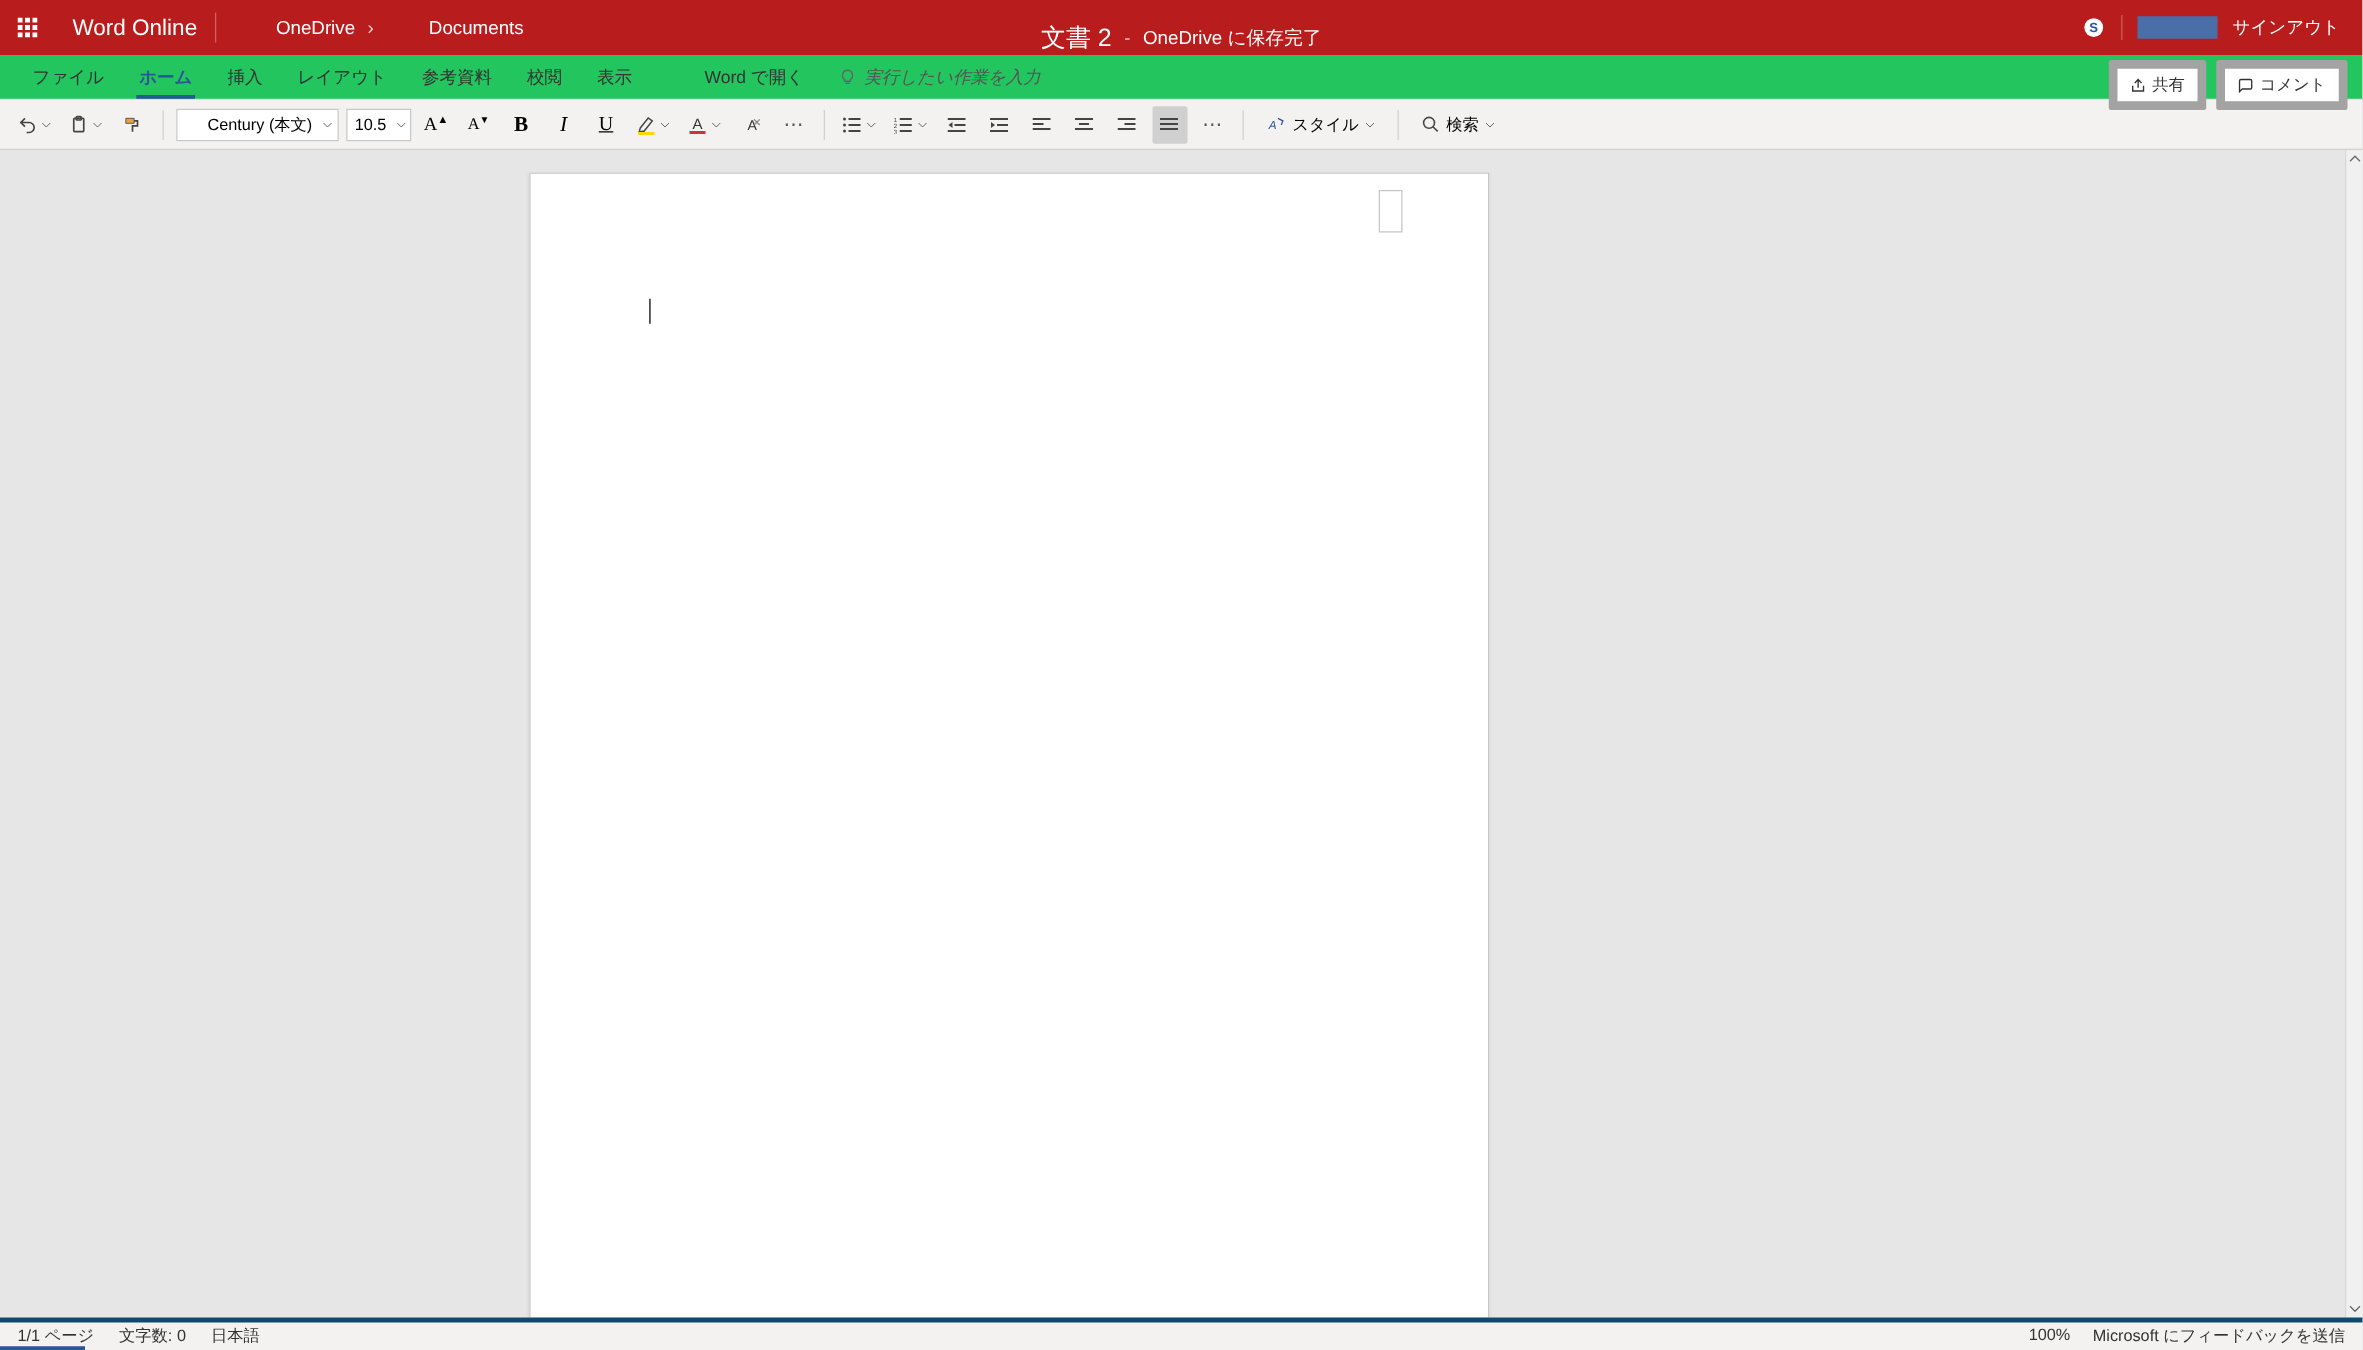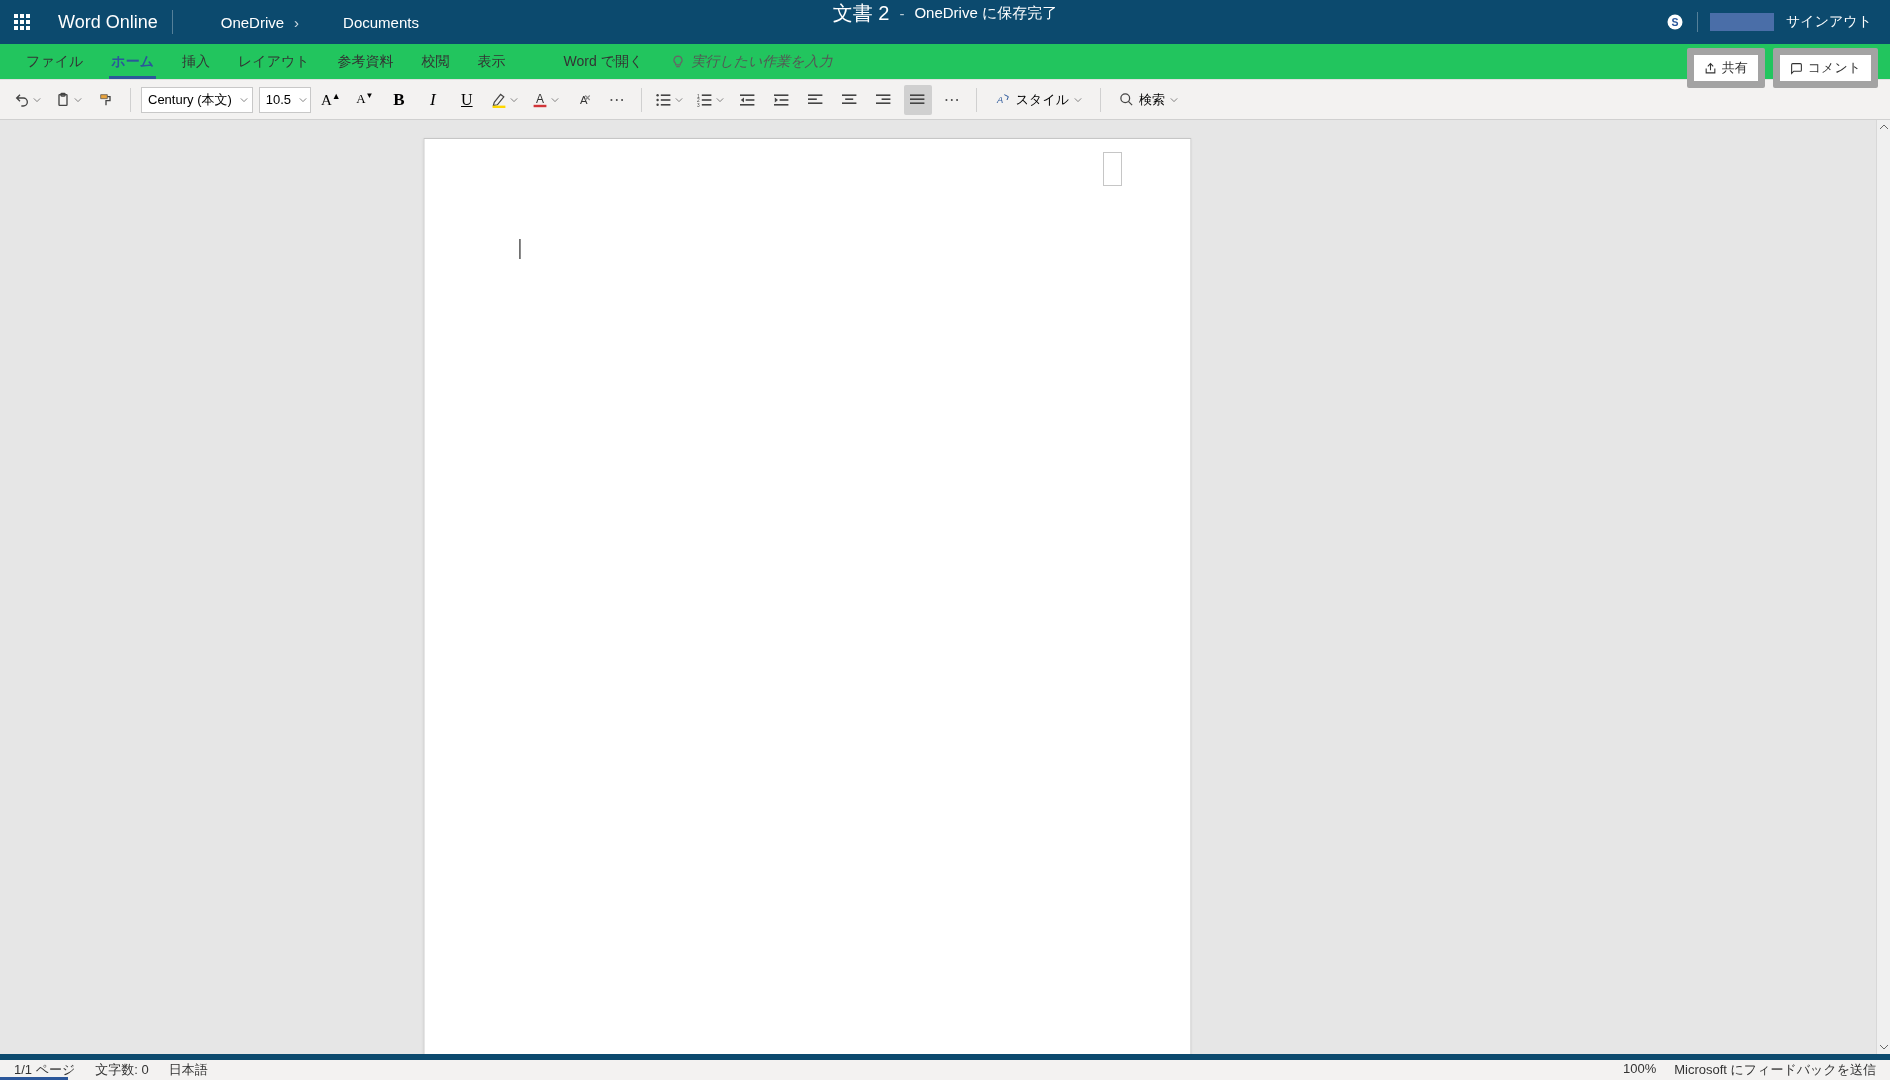--- a/index.html
+++ b/index.html
@@ -1,19 +1,19 @@
 <!DOCTYPE html>
 <html><head>
 <meta charset="utf-8">
 <style>
 * { margin: 0; padding: 0; box-sizing: border-box; font-family: "Segoe UI", "Yu Gothic UI", Meiryo, sans-serif; }
 html, body { width: 1890px; height: 1080px; overflow: hidden; background: #e6e6e6; }
 
 
-.titlebar { height: 44px; background: #0c4a6e; color: #fff; display: flex; align-items: flex-start; position: relative; }
+.titlebar { height: 44px; background: #b91c1c; color: #fff; display: flex; align-items: flex-end; position: relative; }
 .tb-left { display: flex; align-items: center; height: 100%; }
 .waffle { width: 44px; height: 44px; display: flex; align-items: center; justify-content: center; cursor: pointer; }
 .appname { font-size: 18px; padding: 0 14px; border-right: 1px solid rgba(255,255,255,0.3); height: 24px; display: flex; align-items: center; }
 .breadcrumb { display: flex; align-items: center; gap: 10px; margin-left: 14px; font-size: 15px; }
 .bc-sep { opacity: 0.8; }
 .bc-link { cursor: pointer; margin-left: 34px; }
 .tb-center { position: absolute; left: 50%; transform: translateX(-50%); display: flex; align-items: center; gap: 10px; font-size: 15px; }
 .doc-name { font-size: 20px; }
 .doc-sep { opacity: 0.7; }
 .tb-right { margin-left: auto; display: flex; align-items: center; height: 100%; gap: 12px; padding-right: 18px; }
@@ -31,38 +31,38 @@
 .tellme svg { flex: none; }
 .wordopen { padding: 8px 14px; color: #333; cursor: pointer; }
 .tabs-right { position: absolute; right: 12px; top: 4px; display: flex; gap: 8px; }
 .pillbtn { border: 7px solid #a3a3a3; background: #fff; padding: 4px 10px; font-size: 13px; display: flex; align-items: center; gap: 5px; cursor: pointer; border-radius: 2px; }
 
 
 .ribbon-toolbar { height: 40px; background: #f3f2f1; border-bottom: 1px solid #d0d0d0; display: flex; align-items: center; padding: 0 10px; gap: 6px; }
 .tbtn { min-width: 28px; height: 30px; display: flex; align-items: center; justify-content: center; cursor: pointer; padding: 0 4px; gap: 3px; border-radius: 2px; }
 .tbtn.active { background: #d0d0d0; }
 .tsep { width: 1px; height: 24px; background: #d0d0d0; margin: 0 4px; }
-.font-select { height: 26px; border: 1px solid #c8c8c8; background: #fff; font-size: 13px; padding: 0 20px 0 6px; display: flex; align-items: center; cursor: pointer; position: relative; }
+.font-select { height: 26px; border: 1px solid #c8c8c8; background: #fff; font-size: 13px; padding: 0 20px 0 24px; display: flex; align-items: center; cursor: pointer; position: relative; }
 .font-select .caret { position: absolute; right: 4px; }
 .size-select { height: 26px; width: 52px; border: 1px solid #c8c8c8; background: #fff; font-size: 13px; padding: 0 16px 0 6px; display: flex; align-items: center; cursor: pointer; position: relative; }
 .size-select .caret { position: absolute; right: 3px; }
 .textbtn { font-size: 13px; display: flex; align-items: center; gap: 5px; padding: 0 8px; height: 30px; cursor: pointer; }
 .bold-glyph { font-weight: bold; font-size: 17px; font-family: Georgia, serif; }
 .italic-glyph { font-style: italic; font-size: 17px; font-family: Georgia, serif; }
 
 
 .doc-wrap { position: absolute; top: 120px; left: 0; right: 14px; bottom: 26px; background: #e6e6e6; overflow: hidden; }
 .scroll-v { position: absolute; top: 120px; right: 0; bottom: 26px; width: 14px; background: #f0f0f0; border-left: 1px solid #d8d8d8; }
 .scroll-up, .scroll-down { height: 14px; display: flex; align-items: center; justify-content: center; cursor: pointer; }
 .page { position: absolute; top: 18px; left: 50%; transform: translateX(-67%); width: 768px; height: 1000px; background: #fff; border: 1px solid #c6c6c6; box-shadow: 0 1px 3px rgba(0,0,0,0.1); }
 .cursor-blink { position: absolute; top: 100px; left: 95px; width: 1px; height: 20px; background: #000; }
 .hint-box-real { position: absolute; top: 32px; left: 1103px; width: 19px; height: 34px; background: #fff; border: 1px solid #c6c6c6; }
 
 
-.statusbar { position: absolute; left: 0; right: 0; bottom: 0; height: 26px; background: #f3f2f1; border-top: 6px solid #0c4a6e; display: flex; align-items: center; font-size: 13px; color: #333; padding: 0 14px; }
+.statusbar { position: absolute; left: 0; right: 0; bottom: 0; height: 26px; background: #f3f2f1; border-top: 4px solid #0c4a6e; display: flex; align-items: center; font-size: 13px; color: #333; padding: 0 14px; }
 .sb-item { margin-right: 20px; cursor: pointer; }
 .sb-right { margin-left: auto; display: flex; gap: 18px; }
 .sb-accent { position: absolute; left: 0; bottom: 0; width: 68px; height: 3px; background: #2b579a; }
 
 .caret-svg { width: 8px; height: 8px; }
 </style>
 </head>
 <body>
 
 <div class="titlebar">

